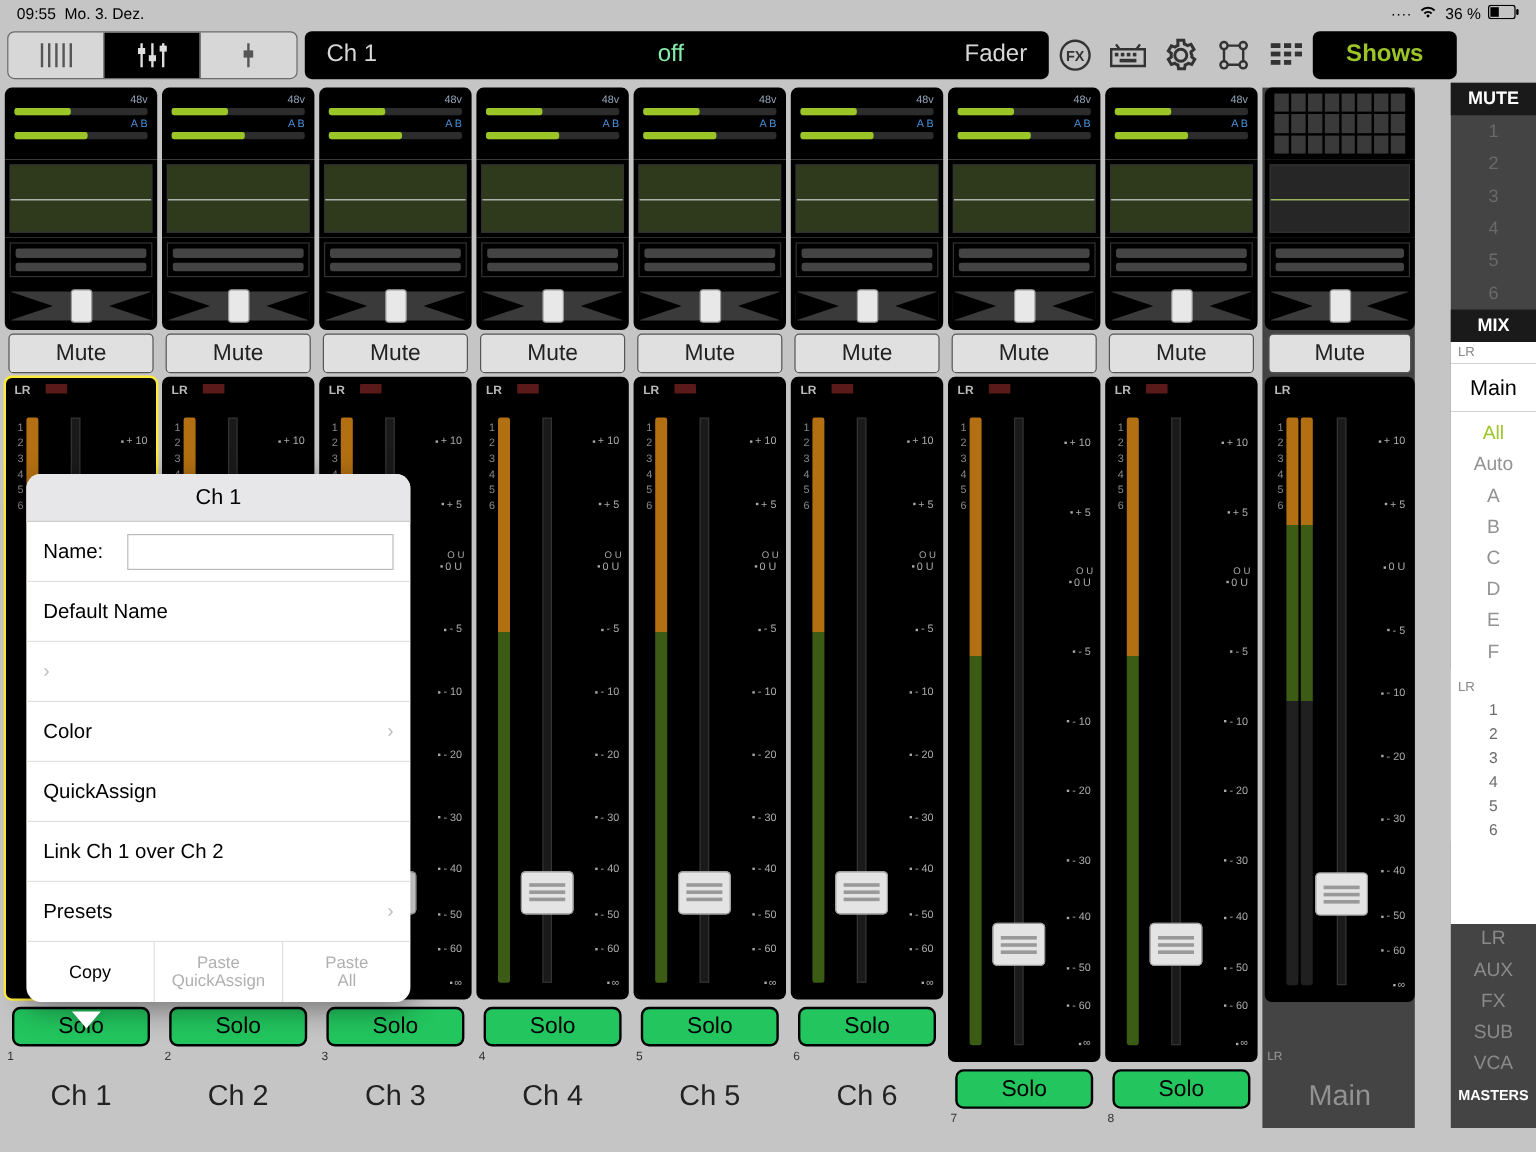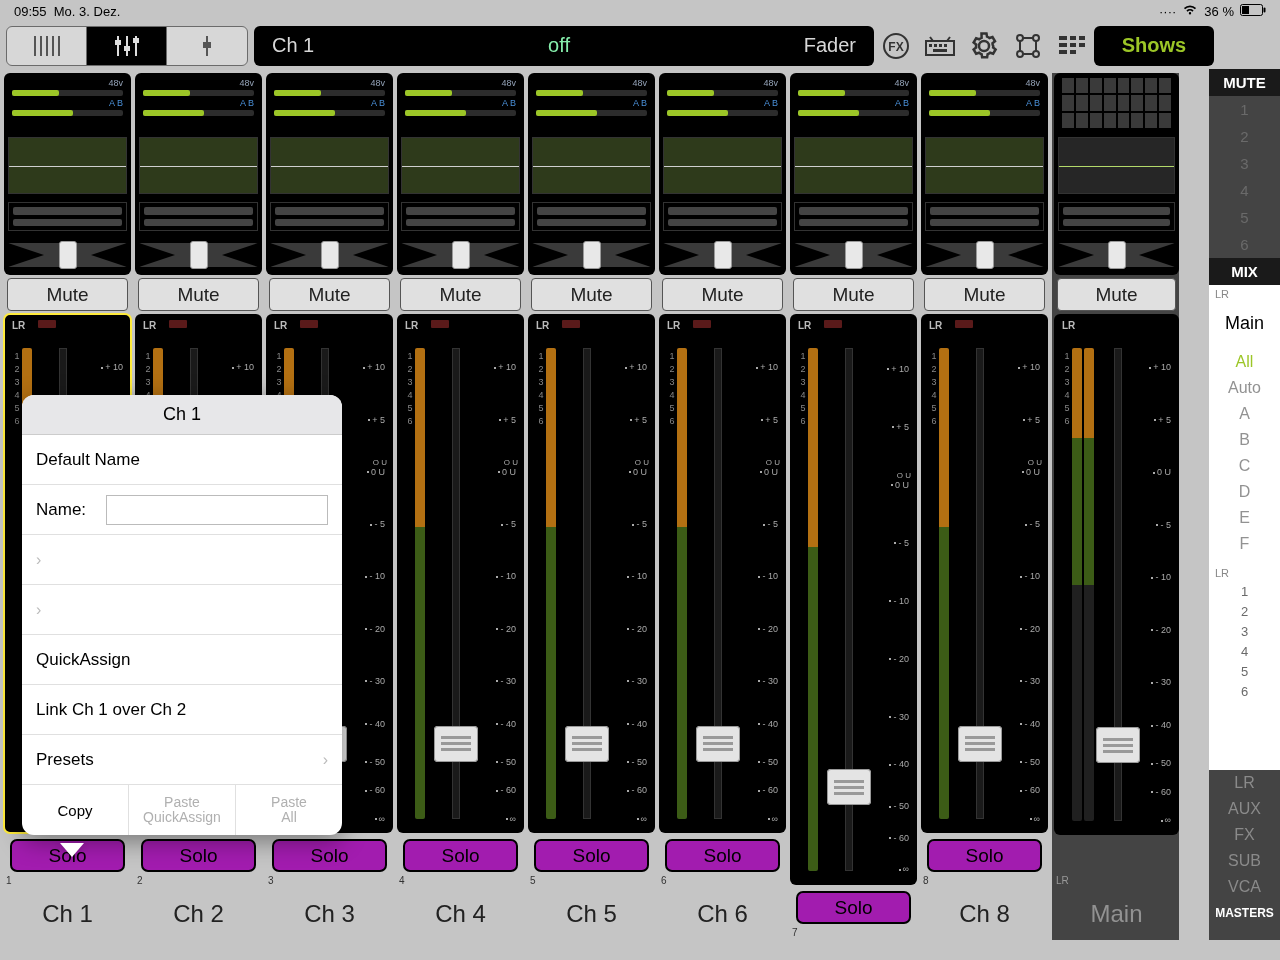--- a/index.html
+++ b/index.html
@@ -45,21 +45,21 @@
 .meter.main-half{background:linear-gradient(to top,#202020 0%,#202020 50%,#3c5c16 50%,#3c5c16 81%,#b37012 81%,#b37012 100%);}
 .bank{font-size:9px;color:#888;line-height:13px;text-align:center;width:10px;margin-top:14px;}
 .track{flex:1;position:relative;margin:12px 3px 4px 3px;}
 .slot{position:absolute;left:50%;top:0;bottom:0;width:8px;background:#1a1a1a;border:1px solid #333;transform:translateX(-50%);}
 .cap{position:absolute;left:50%;transform:translate(-50%,-50%);top:84%;width:44px;height:36px;background:#e4e4e4;border-radius:4px;box-shadow:inset 0 0 0 1px #999;display:flex;flex-direction:column;justify-content:center;gap:3px;align-items:center;}
 .cap .ln{width:30px;height:3px;background:#999;}
 .scale{width:30px;position:relative;margin-top:12px;}
 .sc{position:absolute;right:0;font-size:9px;color:#aaa;white-space:nowrap;}
 .sc .dot{display:inline-block;width:2px;height:2px;background:#aaa;vertical-align:middle;margin-right:2px;}
 .ou{position:absolute;font-size:8px;color:#aaa;}
-.solo-btn{height:33px;background:#a21caf;border:2px solid #000;border-radius:7px;display:flex;align-items:center;justify-content:center;font-size:19px;font-weight:500;margin:6px 6px 2px 6px;}
+.solo-btn{height:33px;background:#22c55e;border:2px solid #000;border-radius:7px;display:flex;align-items:center;justify-content:center;font-size:19px;font-weight:500;margin:6px 6px 2px 6px;}
 .ch-num{font-size:10px;color:#333;padding:1px 0 0 2px;height:14px;}
 .ch-label{height:52px;display:flex;align-items:center;justify-content:center;font-size:24px;font-weight:500;color:#222;}
 .ch-label.dim{color:#929292;}
 .sidebar{width:71px;background:#444;display:flex;flex-direction:column;}
 .side-btn{height:27px;display:flex;align-items:center;justify-content:center;font-size:15px;color:#929292;}
 .side-btn.hdr{background:#1a1a1a;color:#fff;font-weight:700;font-size:15px;height:27px;}
 .side-btn.white{background:#fff;color:#000;font-size:18px;height:40px;}
 .side-btn.all{color:#9cc627;font-size:16px;}
 .side-btn.mst{color:#fff;font-size:12px;font-weight:700;}
 .side-num{color:#6a6a6a;}
@@ -747,21 +747,20 @@
               <div class="sc" style="top:78%"><span class="dot"></span>- 40</div>
               <div class="sc" style="top:86%"><span class="dot"></span>- 50</div>
               <div class="sc" style="top:92%"><span class="dot"></span>- 60</div>
               <div class="sc" style="top:98%"><span class="dot"></span>∞</div>
             </div>
         <span class="ou" style="right:-2px;top:25%">O U</span>
       </div>
     </div>
     <div class="solo-btn">Solo</div>
     <div class="ch-num">8</div>
-    <div class="ch-label">Ch 8</div>
       </div>
       <div class="strip" style="width: 127px; background: rgb(68, 68, 68); padding-left: 2px;">
   <div class="master-preamp">
           <div class="mgrid">
             <div></div>
             <div></div>
             <div></div>
             <div></div>
             <div></div>
             <div></div>
@@ -873,30 +872,31 @@
       <div class="side-btn" style="height:26px;color:#8a8a8a;font-size:16px">SUB</div>
       <div class="side-btn" style="height:26px;color:#8a8a8a;font-size:16px">VCA</div>
       <div class="side-btn mst" style="height:26px">MASTERS</div>
       <div style="height:14px"></div>
     </div>
 </div>
 
 <div class="popup">
   <div class="title">Ch 1</div>
   <div class="row">
-      <span class="lbl">Default Name</span>
-    </div>
-  <div class="row">
     <span class="lbl" style="flex:0 0 70px">Name:</span>
     <input type="text" value="" style="">
   </div>
   <div class="row">
+      <span class="lbl">Default Name</span>
+    </div>
+  <div class="row">
       <span class="chev">›</span>
     </div>
   <div class="row">
+      <span class="lbl">Color</span>
       <span class="chev">›</span>
     </div>
   <div class="row">
       <span class="lbl">QuickAssign</span>
     </div>
   <div class="row">
       <span class="lbl">Link Ch 1 over Ch 2</span>
     </div>
   <div class="row">
       <span class="lbl">Presets</span>

